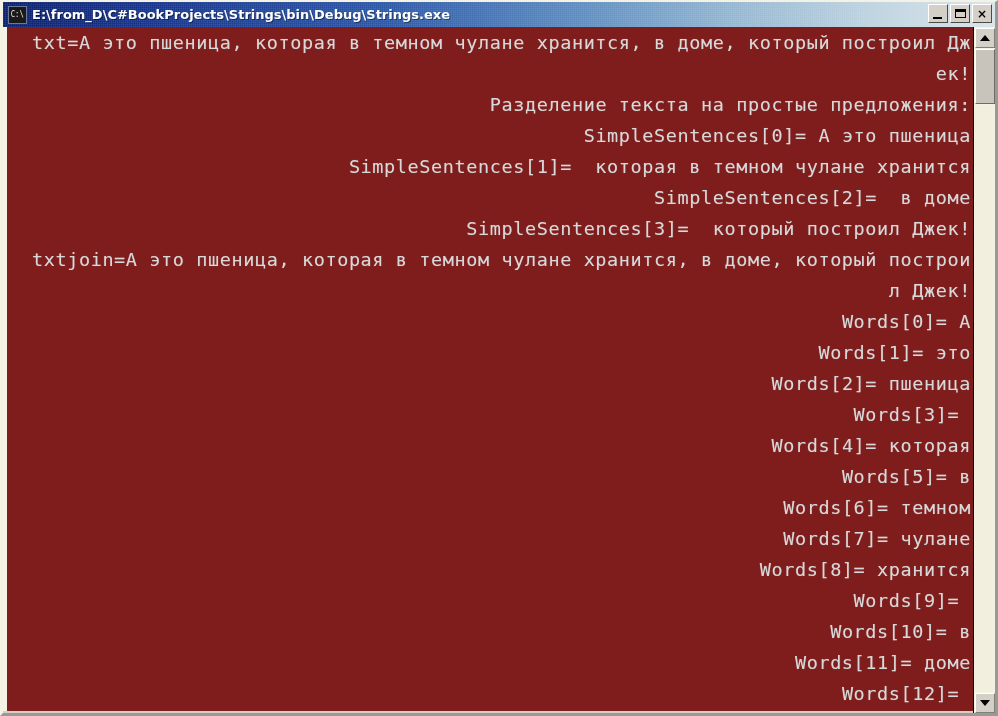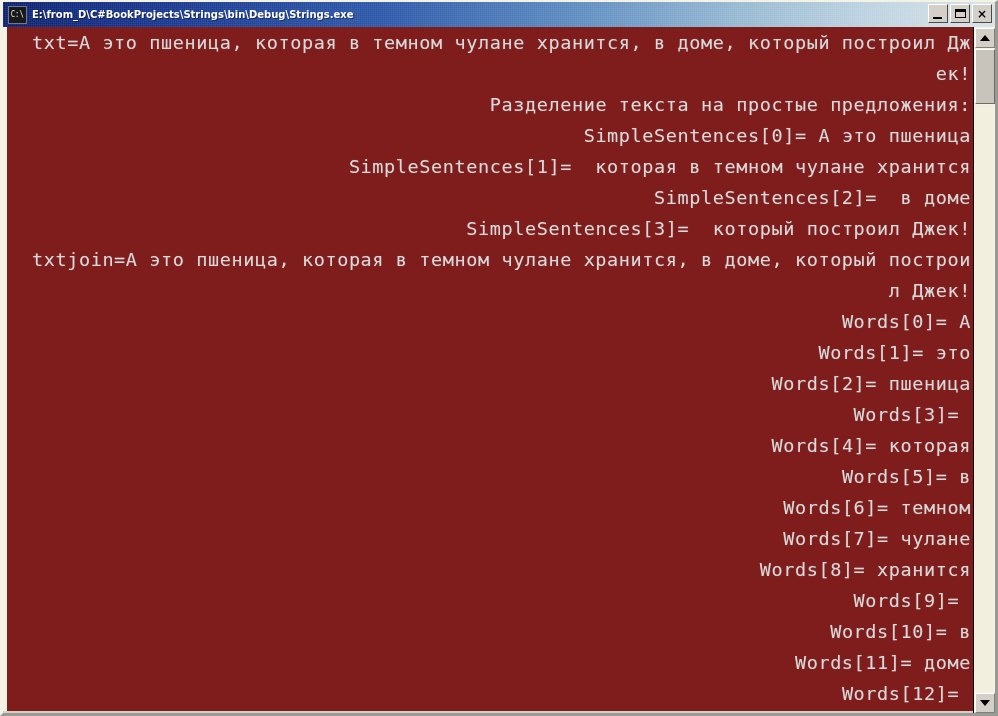--- a/index.html
+++ b/index.html
@@ -69,21 +69,21 @@
     font-size: 8px;
     line-height: 8px;
     font-family: "DejaVu Sans Mono", monospace;
     transform: scaleX(0.9);
   }
 
   #title-text {
     color: #ffffff;
     font-family: "DejaVu Sans", sans-serif;
     font-weight: bold;
-    font-size: 10px;
+    font-size: 13px;
     letter-spacing: 0px;
     white-space: nowrap;
     text-shadow: 1px 1px 0 rgba(0,0,0,0.45);
     z-index: 2;
     flex: 0 0 auto;
   }
 
   #title-buttons {
     position: absolute;
     right: 3px;

